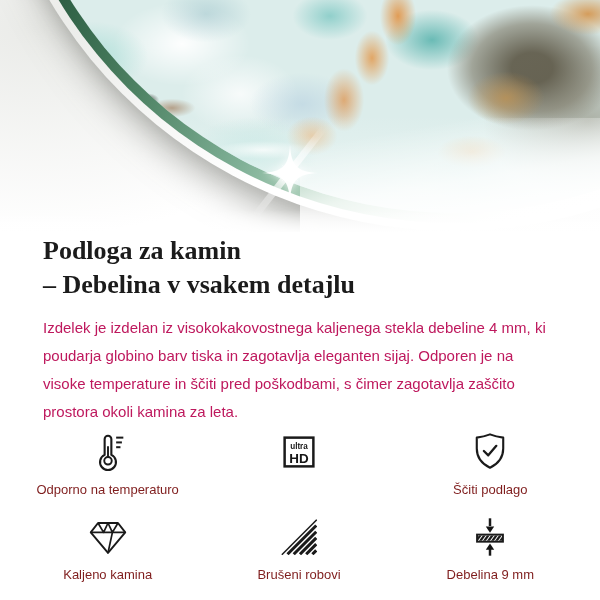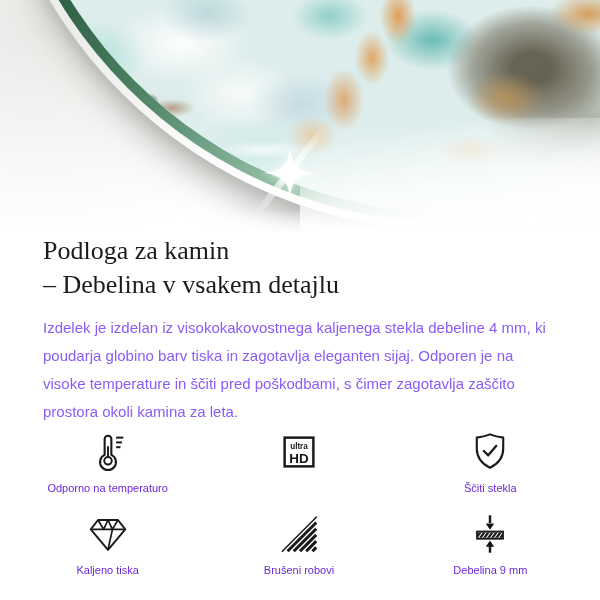--- a/index.html
+++ b/index.html
@@ -68,35 +68,35 @@
     transform:rotate(38deg); border-radius:4px;
     background: linear-gradient(to bottom, rgba(255,255,255,0), rgba(255,255,255,0.95) 50%, rgba(255,255,255,0));
   }
   .star { position:absolute; left:248px; top:131px; filter: drop-shadow(0 0 5px rgba(255,255,255,0.95)); }
 
   
   .content { padding:0 43px; }
   .title {
     margin:0; padding-top:2px;
     font-family:"Liberation Serif","DejaVu Serif",serif;
-    font-weight:400; font-size:26px; line-height:34px; color:#1b1b1b;
+    font-weight:700; font-size:26px; line-height:34px; color:#1b1b1b;
   }
   .description {
     margin:12px 0 0 0; max-width:525px;
-    font-size:15px; line-height:28px; color:#8b5cf6;
+    font-size:15px; line-height:28px; color:#be185d;
   }
 
   
   .features {
     margin:2px 14px 0 12px;
     display:grid; grid-template-columns:repeat(3,1fr); row-gap:16px;
   }
   .feature { display:flex; flex-direction:column; align-items:center; }
   .icon-box { height:48px; display:flex; align-items:center; }
-  .feature .label { margin-top:6px; font-size:11px; color:#6d28d9; white-space:nowrap; }
+  .feature .label { margin-top:6px; font-size:13px; color:#7f1d1d; white-space:nowrap; }
   svg.fi { stroke:#1a1a1a; fill:none; stroke-width:2.2; }
   svg.fi text { font-family:"Liberation Sans",sans-serif; fill:#161616; stroke:none; }
 </style>
 </head>
 <body>
 
 <div class="page">
 
   <div class="hero">
     <div class="glass-shadow"></div>
@@ -144,33 +144,33 @@
       </div>
     </div>
 
     <div class="feature">
       <div class="icon-box">
         <svg class="fi" width="46" height="46" viewBox="0 0 48 48">
           <path d="M24,5.6 C28.4,7.3 33,8.4 37.8,9 V20.3 C37.8,29.8 32,36.5 24,40.4 C16,36.5 10.2,29.8 10.2,20.3 V9 C15,8.4 19.6,7.3 24,5.6 Z" stroke-linejoin="round"></path>
           <path d="M17.6,23 L22.2,27.5 L30.6,17.6" stroke-width="2.4" stroke-linecap="round" stroke-linejoin="round"></path>
         </svg>
       </div>
-      <div class="label">Ščiti stekla</div>
+      <div class="label">Ščiti podlago</div>
     </div>
 
     <div class="feature">
       <div class="icon-box">
         <svg class="fi" width="46" height="46" viewBox="0 0 48 48">
           <path d="M13.6,9.4 H34.4 L42,19.2 L24,40.6 L6,19.2 Z" stroke-width="2" stroke-linejoin="round"></path>
           <path d="M6,19.2 H42" stroke-width="1.8"></path>
           <path d="M13.6,9.4 L19.4,19.2 L24,9.4 L28.6,19.2 L34.4,9.4" stroke-width="1.8" stroke-linejoin="round"></path>
           <path d="M24,40.6 L28.6,19.2" stroke-width="1.8"></path>
         </svg>
       </div>
-      <div class="label">Kaljeno tiska</div>
+      <div class="label">Kaljeno kamina</div>
     </div>
 
     <div class="feature">
       <div class="icon-box">
         <svg class="fi" width="46" height="46" viewBox="0 0 48 48">
           <defs>
               <clipPath id="triclip">
                 <path d="M4.5,43 L43,4.5 L43,43 Z"></path>
               </clipPath>
             </defs>

